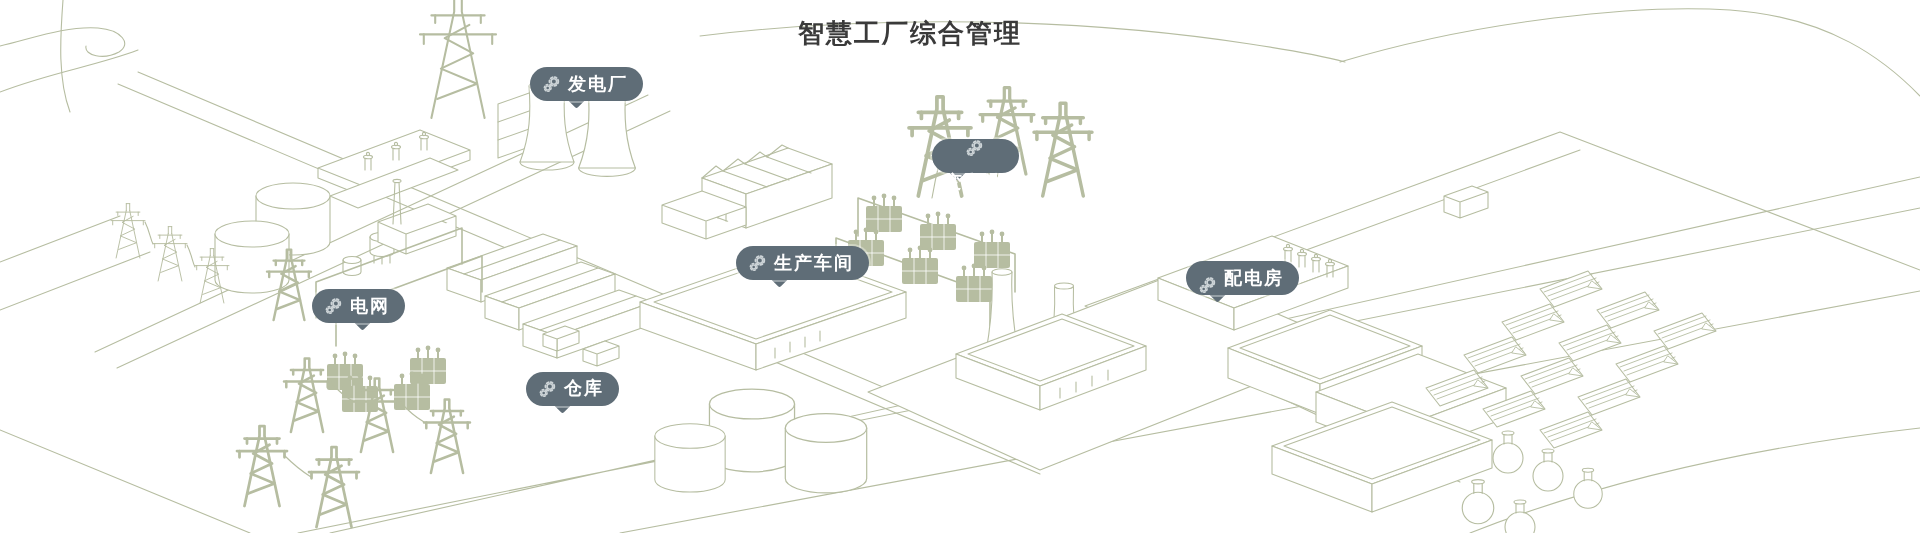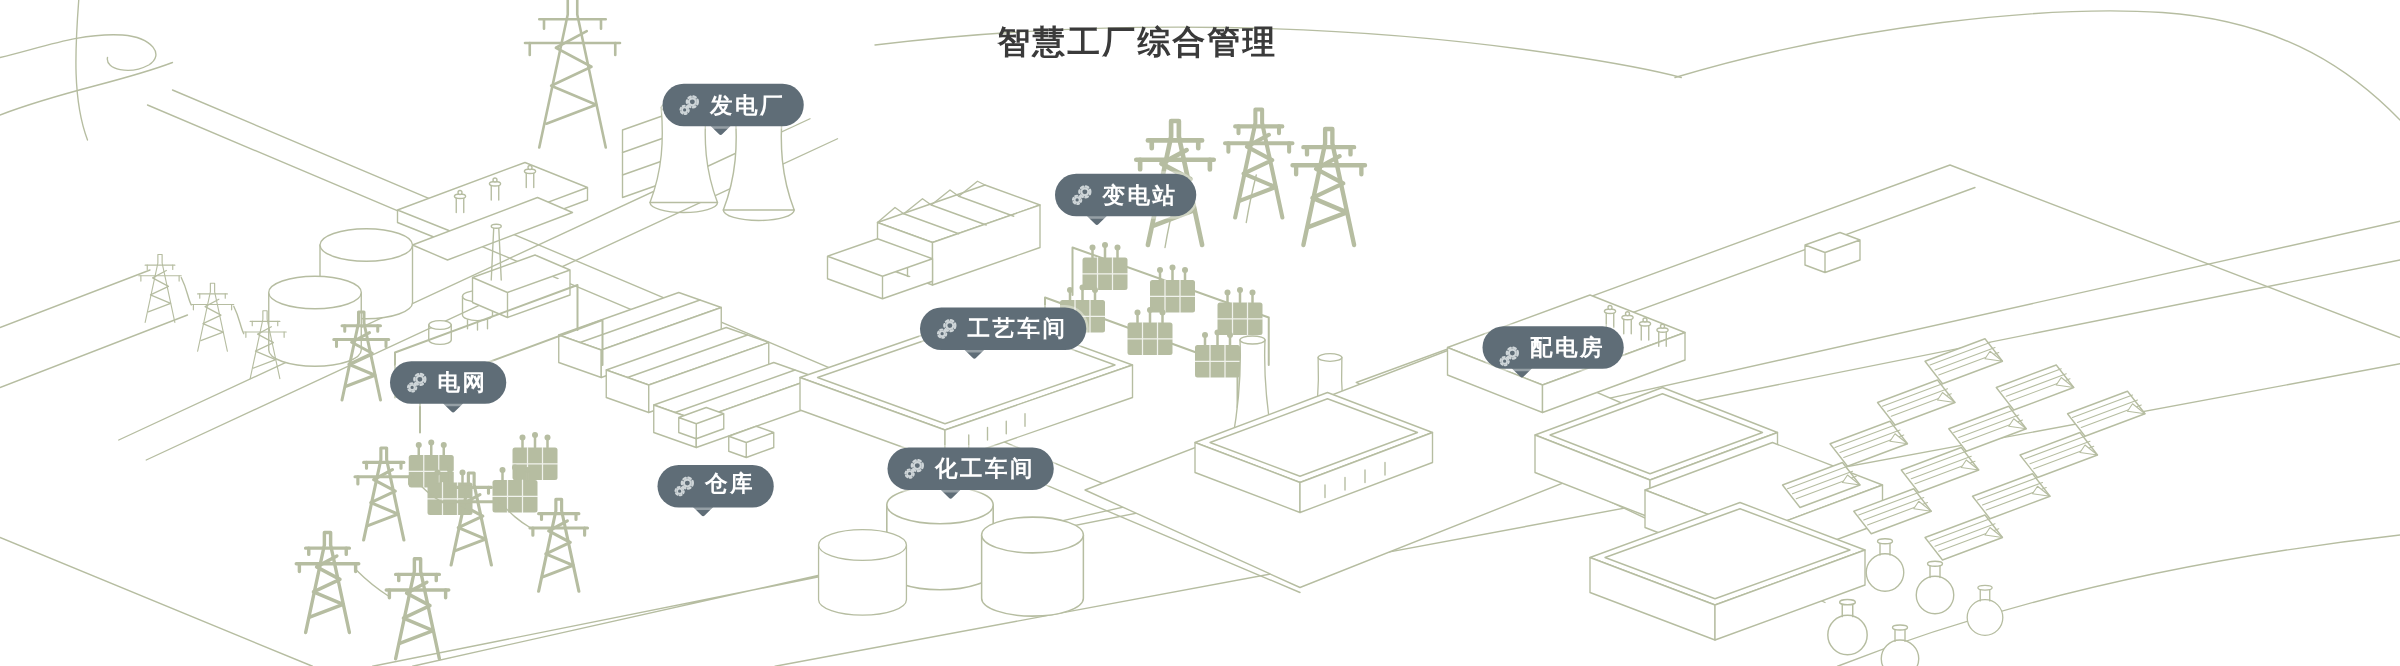--- a/index.html
+++ b/index.html
@@ -281,21 +281,21 @@
         <span class="pin-icon">
           <svg width="19" height="19" viewBox="0 0 20 20" fill="none" stroke="#ced5d8" stroke-linecap="round">
             <circle cx="12.5" cy="6.8" r="2.9" stroke-width="1.7"></circle>
             <circle cx="12.5" cy="6.8" r="4.6" stroke-width="2" stroke-dasharray="2.1 2.3"></circle>
             <circle cx="6" y="0" cy="13.6" r="2.1" stroke-width="1.5"></circle>
             <circle cx="6" cy="13.6" r="3.5" stroke-width="1.7" stroke-dasharray="1.7 1.9"></circle>
           </svg>
         </span>
         <span class="pin-label">发电厂</span>
       </div>
-      <div class="pin" style="left: 844px; top: 139px; --tx: 30%;">
+      <div class="pin" style="left: 932px; top: 139px; flex-direction: column; --tx: 30%;">
         <span class="pin-icon">
           <svg width="19" height="19" viewBox="0 0 20 20" fill="none" stroke="#ced5d8" stroke-linecap="round">
             <circle cx="12.5" cy="6.8" r="2.9" stroke-width="1.7"></circle>
             <circle cx="12.5" cy="6.8" r="4.6" stroke-width="2" stroke-dasharray="2.1 2.3"></circle>
             <circle cx="6" y="0" cy="13.6" r="2.1" stroke-width="1.5"></circle>
             <circle cx="6" cy="13.6" r="3.5" stroke-width="1.7" stroke-dasharray="1.7 1.9"></circle>
           </svg>
         </span>
         <span class="pin-label">变电站</span>
       </div>
@@ -312,21 +312,21 @@
       </div>
       <div class="pin" style="left: 736px; top: 246px; --tx: 33%;">
         <span class="pin-icon">
           <svg width="19" height="19" viewBox="0 0 20 20" fill="none" stroke="#ced5d8" stroke-linecap="round">
             <circle cx="12.5" cy="6.8" r="2.9" stroke-width="1.7"></circle>
             <circle cx="12.5" cy="6.8" r="4.6" stroke-width="2" stroke-dasharray="2.1 2.3"></circle>
             <circle cx="6" y="0" cy="13.6" r="2.1" stroke-width="1.5"></circle>
             <circle cx="6" cy="13.6" r="3.5" stroke-width="1.7" stroke-dasharray="1.7 1.9"></circle>
           </svg>
         </span>
-        <span class="pin-label">工艺车间</span>
+        <span class="pin-label">生产车间</span>
       </div>
       <div class="pin" style="left: 1186px; top: 261px; align-items: flex-end; --tx: 28.000000000000004%;">
         <span class="pin-icon">
           <svg width="19" height="19" viewBox="0 0 20 20" fill="none" stroke="#ced5d8" stroke-linecap="round">
             <circle cx="12.5" cy="6.8" r="2.9" stroke-width="1.7"></circle>
             <circle cx="12.5" cy="6.8" r="4.6" stroke-width="2" stroke-dasharray="2.1 2.3"></circle>
             <circle cx="6" y="0" cy="13.6" r="2.1" stroke-width="1.5"></circle>
             <circle cx="6" cy="13.6" r="3.5" stroke-width="1.7" stroke-dasharray="1.7 1.9"></circle>
           </svg>
         </span>
@@ -335,26 +335,15 @@
       <div class="pin" style="left: 526px; top: 372px; font-family: Liberation Mono, monospace; --tx: 40%;">
         <span class="pin-icon">
           <svg width="19" height="19" viewBox="0 0 20 20" fill="none" stroke="#ced5d8" stroke-linecap="round">
             <circle cx="12.5" cy="6.8" r="2.9" stroke-width="1.7"></circle>
             <circle cx="12.5" cy="6.8" r="4.6" stroke-width="2" stroke-dasharray="2.1 2.3"></circle>
             <circle cx="6" y="0" cy="13.6" r="2.1" stroke-width="1.5"></circle>
             <circle cx="6" cy="13.6" r="3.5" stroke-width="1.7" stroke-dasharray="1.7 1.9"></circle>
           </svg>
         </span>
         <span class="pin-label">仓库</span>
-      </div>
-      <div class="pin" style="left: 710px; top: 358px; --tx: 38%;">
-        <span class="pin-icon">
-          <svg width="19" height="19" viewBox="0 0 20 20" fill="none" stroke="#ced5d8" stroke-linecap="round">
-            <circle cx="12.5" cy="6.8" r="2.9" stroke-width="1.7"></circle>
-            <circle cx="12.5" cy="6.8" r="4.6" stroke-width="2" stroke-dasharray="2.1 2.3"></circle>
-            <circle cx="6" y="0" cy="13.6" r="2.1" stroke-width="1.5"></circle>
-            <circle cx="6" cy="13.6" r="3.5" stroke-width="1.7" stroke-dasharray="1.7 1.9"></circle>
-          </svg>
-        </span>
-        <span class="pin-label">化工车间</span>
       </div>
     </div>
 </div>
 
 </body></html>

